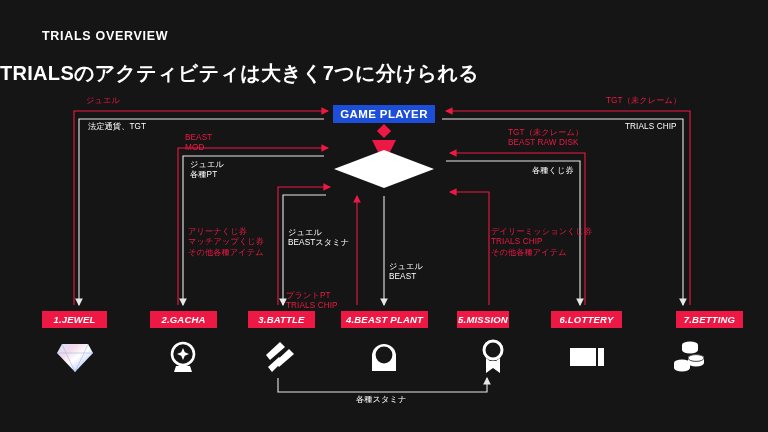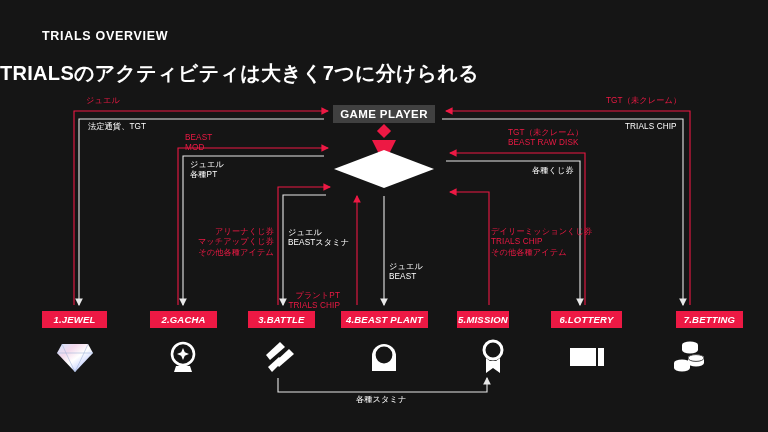--- a/index.html
+++ b/index.html
@@ -2,21 +2,21 @@
 <html><head>
 <meta charset="utf-8">
 <style>
   html,body{margin:0;padding:0;background:#000;}
   body{width:768px;height:432px;overflow:hidden;font-family:"Liberation Sans","DejaVu Sans",sans-serif;}
   #stage{position:relative;width:768px;height:432px;background:#151515;overflow:hidden;}
 
   .eyebrow{position:absolute;left:42px;top:29px;color:#fff;font-size:12.5px;font-weight:bold;letter-spacing:.7px;}
   .maintitle{position:absolute;left:0;top:60px;width:676px;text-align:left;color:#fff;font-size:20px;font-weight:bold;letter-spacing:.3px;}
 
-  .gpbox{position:absolute;left:333px;top:105px;width:102px;height:18px;background:#404040;color:#fff;
+  .gpbox{position:absolute;left:333px;top:105px;width:102px;height:18px;background:#1d4ed8;color:#fff;
          font-size:11.5px;font-weight:bold;letter-spacing:.4px;display:flex;align-items:center;justify-content:center;}
 
   
   .plat{position:absolute;left:330px;top:150px;width:108px;height:46px;}
   .plat .top{position:absolute;left:4px;top:0;width:100px;height:38px;background:#fff;
        clip-path:polygon(50% 0%,100% 50%,50% 100%,0% 50%);}
   .plat .side{position:absolute;left:4px;top:6px;width:100px;height:38px;background:#d8d8d8;
        clip-path:polygon(50% 0%,100% 50%,50% 100%,0% 50%);z-index:-1;}
   .marker{position:absolute;left:371px;top:126px;width:26px;height:38px;}
   .marker .dia{position:absolute;left:8px;top:0;width:10px;height:10px;background:#ED1944;transform:rotate(45deg);}
@@ -24,21 +24,21 @@
        clip-path:polygon(0 0,100% 0,50% 100%);}
 
   
   .chip{position:absolute;top:311px;height:17px;background:#ED1944;color:#fff;font-size:9.5px;font-weight:bold;
         display:flex;align-items:center;justify-content:center;letter-spacing:.2px;font-style:italic;}
   .icon{position:absolute;top:336px;width:70px;height:42px;display:flex;align-items:center;justify-content:center;}
 
   .lbl{position:absolute;font-size:8.2px;line-height:1.25;white-space:pre;letter-spacing:.1px;}
   .lbl.p{color:#ED1944;}
   .lbl.w{color:#fff;}
-  .lbl.r{text-align:right;}
+  .lbl.r{}
 
   svg.wires{position:absolute;left:0;top:0;width:768px;height:432px;pointer-events:none;}
 </style>
 </head>
 <body>
 
 <div id="stage">
 
   <div class="eyebrow">TRIALS OVERVIEW</div>
   <div class="maintitle">TRIALSのアクティビティは大きく7つに分けられる</div>

